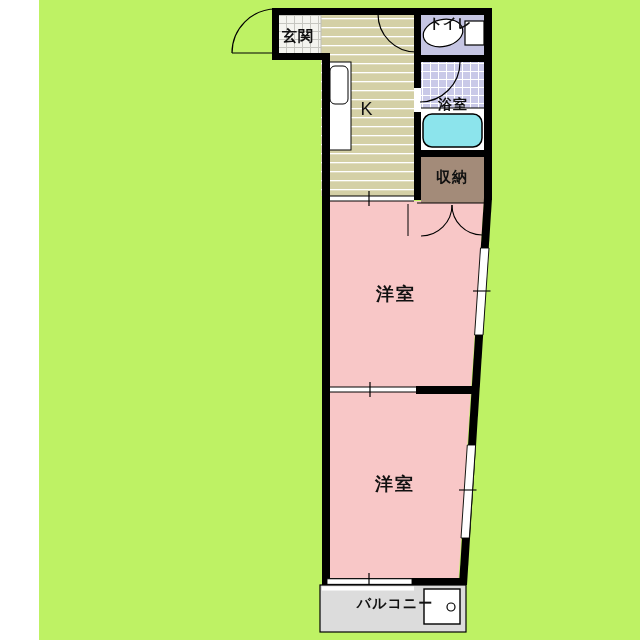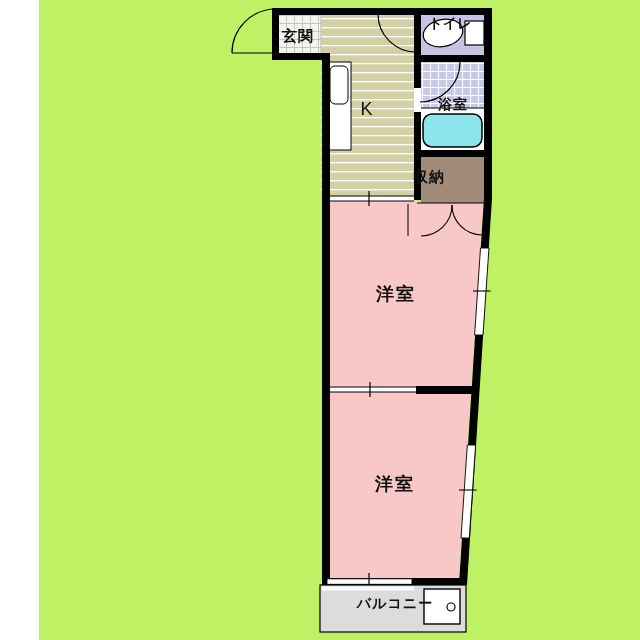--- a/index.html
+++ b/index.html
@@ -5,21 +5,21 @@
   html,body{margin:0;padding:0;background:#fff;}
   #stage{position:relative;width:640px;height:640px;background:#bef264;overflow:hidden;
          font-family:"Liberation Sans","DejaVu Sans",sans-serif;margin-left:39px;}
   #plan-svg{position:absolute;left:0;top:0;}
   .room-label{position:absolute;transform:translate(-50%,-50%);color:#111;
               white-space:nowrap;font-weight:600;letter-spacing:1px;}
   .lbl-genkan{left:259px;top:36px;font-size:15px;}
   .lbl-toilet{left:411px;top:24px;font-size:14px;letter-spacing:0;}
   .lbl-kitchen{left:328px;top:109px;font-size:18px;font-weight:500;}
   .lbl-bath{left:414px;top:105px;font-size:14px;}
-  .lbl-storage{left:390px;top:177px;font-size:15px;}
+  .lbl-storage{left:413px;top:177px;font-size:15px;}
   .lbl-room1{left:357px;top:294px;font-size:18px;letter-spacing:2px;}
   .lbl-room2{left:356px;top:484px;font-size:18px;letter-spacing:2px;}
   .lbl-balcony{left:356px;top:604px;font-size:14px;letter-spacing:1px;}
 </style>
 </head>
 <body>
 
 <div id="stage">
 
 <svg id="plan-svg" width="640" height="640" viewBox="0 0 640 640">

